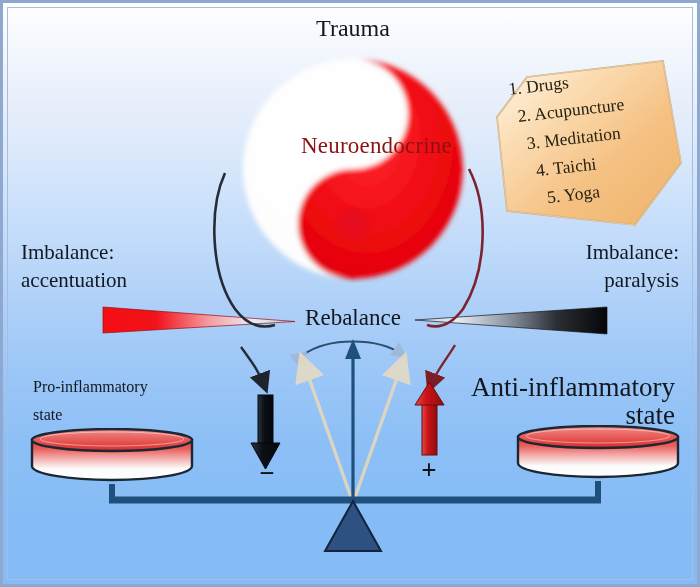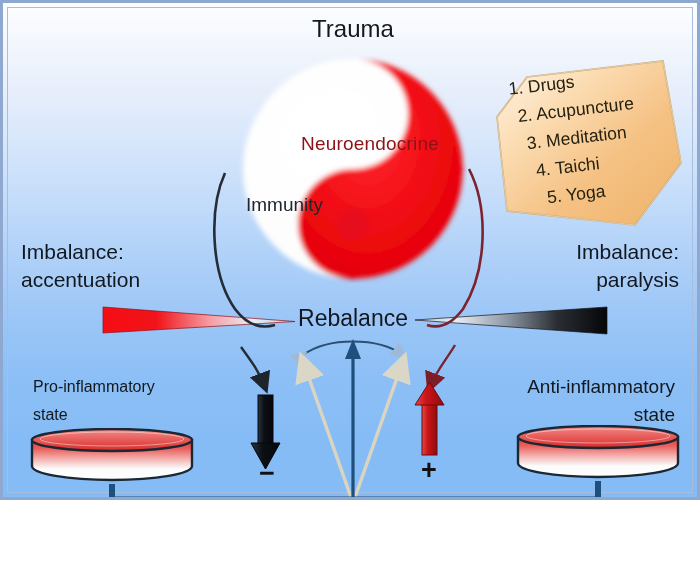--- a/index.html
+++ b/index.html
@@ -1,20 +1,20 @@
 <!DOCTYPE html>
 <html><head>
 <meta charset="utf-8">
 <style>
   html,body{margin:0;padding:0;background:#ffffff;}
   #canvas{
     position:relative;
-    width:700px;height:500px;
+    width:700px;height:587px;
     overflow:hidden;
-    font-family:Liberation Sans, sans-serif;
+    font-family:Liberation Serif, serif;
     background:linear-gradient(to bottom,
        #fdfeff 0%,
        #f3f7fd 8%,
        #e7eefb 18%,
        #d7e7fb 28%,
        #c3dcfa 40%,
        #aed0f8 52%,
        #9bc6f7 64%,
        #8cbff6 76%,
        #86bcf5 88%,
@@ -27,27 +27,27 @@
     border:1px solid #a9bedd;pointer-events:none;
   }
 
   
   .txt{position:absolute;color:#12181f;white-space:pre-line;}
   #trauma-label{left:0;top:12px;width:700px;text-align:center;font-size:24px;color:#15191e;}
   #imbalance-left{left:18px;top:235px;font-size:21px;line-height:28px;}
   #imbalance-right{right:18px;top:235px;font-size:21px;line-height:28px;text-align:right;}
   #rebalance-label{left:0;top:302px;width:700px;text-align:center;font-size:23px;}
   #pro-label{left:30px;top:370px;font-size:16px;line-height:28px;}
-  #anti-label{right:22px;top:370px;font-size:19px;line-height:28px;text-align:right;}
+  #anti-label{right:22px;top:370px;font-size:27px;line-height:28px;text-align:right;}
   #minus-label{left:248px;top:455px;width:32px;text-align:center;font-size:27px;font-weight:bold;color:#111;}
   #plus-label{left:410px;top:452px;width:32px;text-align:center;font-size:27px;font-weight:bold;color:#111;}
 
   
   #yinyang-wrap{position:absolute;left:236px;top:52px;width:228px;height:228px;}
-  #yy-label-neuro{position:absolute;left:298px;top:130px;font-size:19px;color:#8d1216;letter-spacing:.2px;}
+  #yy-label-neuro{position:absolute;left:298px;top:130px;font-size:23px;color:#8d1216;letter-spacing:.2px;}
   #yy-label-immunity{position:absolute;left:243px;top:191px;font-size:19px;color:#20262e;}
 
   
   #therapy-box{position:absolute;left:492px;top:52px;width:190px;height:182px;}
   #therapy-list{
     position:absolute;left:504px;top:72px;width:176px;
     font-size:17.5px;line-height:28px;color:#25210f;
     transform:rotate(-6.5deg);transform-origin:left top;
   }
   #therapy-list div{padding-left:0;}
@@ -99,21 +99,20 @@
         <path d="M114 4
                  A110 110 0 0 1 114 224
                  A55 55 0 0 1 114 114
                  A55 55 0 0 0 114 4 Z" fill="url(#redGrad)"></path>
         <circle cx="114" cy="59" r="17" fill="#ffffff"></circle>
         <circle cx="114" cy="169" r="17" fill="#e8101a"></circle>
       </g>
     </svg>
   </div>
   <div id="yy-label-neuro">Neuroendocrine</div>
-  <div id="yy-label-immunity">Immunity</div>
 
   <div id="therapy-box">
     <svg width="190" height="182" viewBox="0 0 190 182">
       <defs>
         <linearGradient id="orangeGrad" x1="0" y1="0" x2="1" y2="1">
           <stop offset="0%" stop-color="#fff6ea"></stop>
           <stop offset="30%" stop-color="#fbdcb2"></stop>
           <stop offset="62%" stop-color="#f5c183"></stop>
           <stop offset="100%" stop-color="#eeb36a"></stop>
         </linearGradient>

